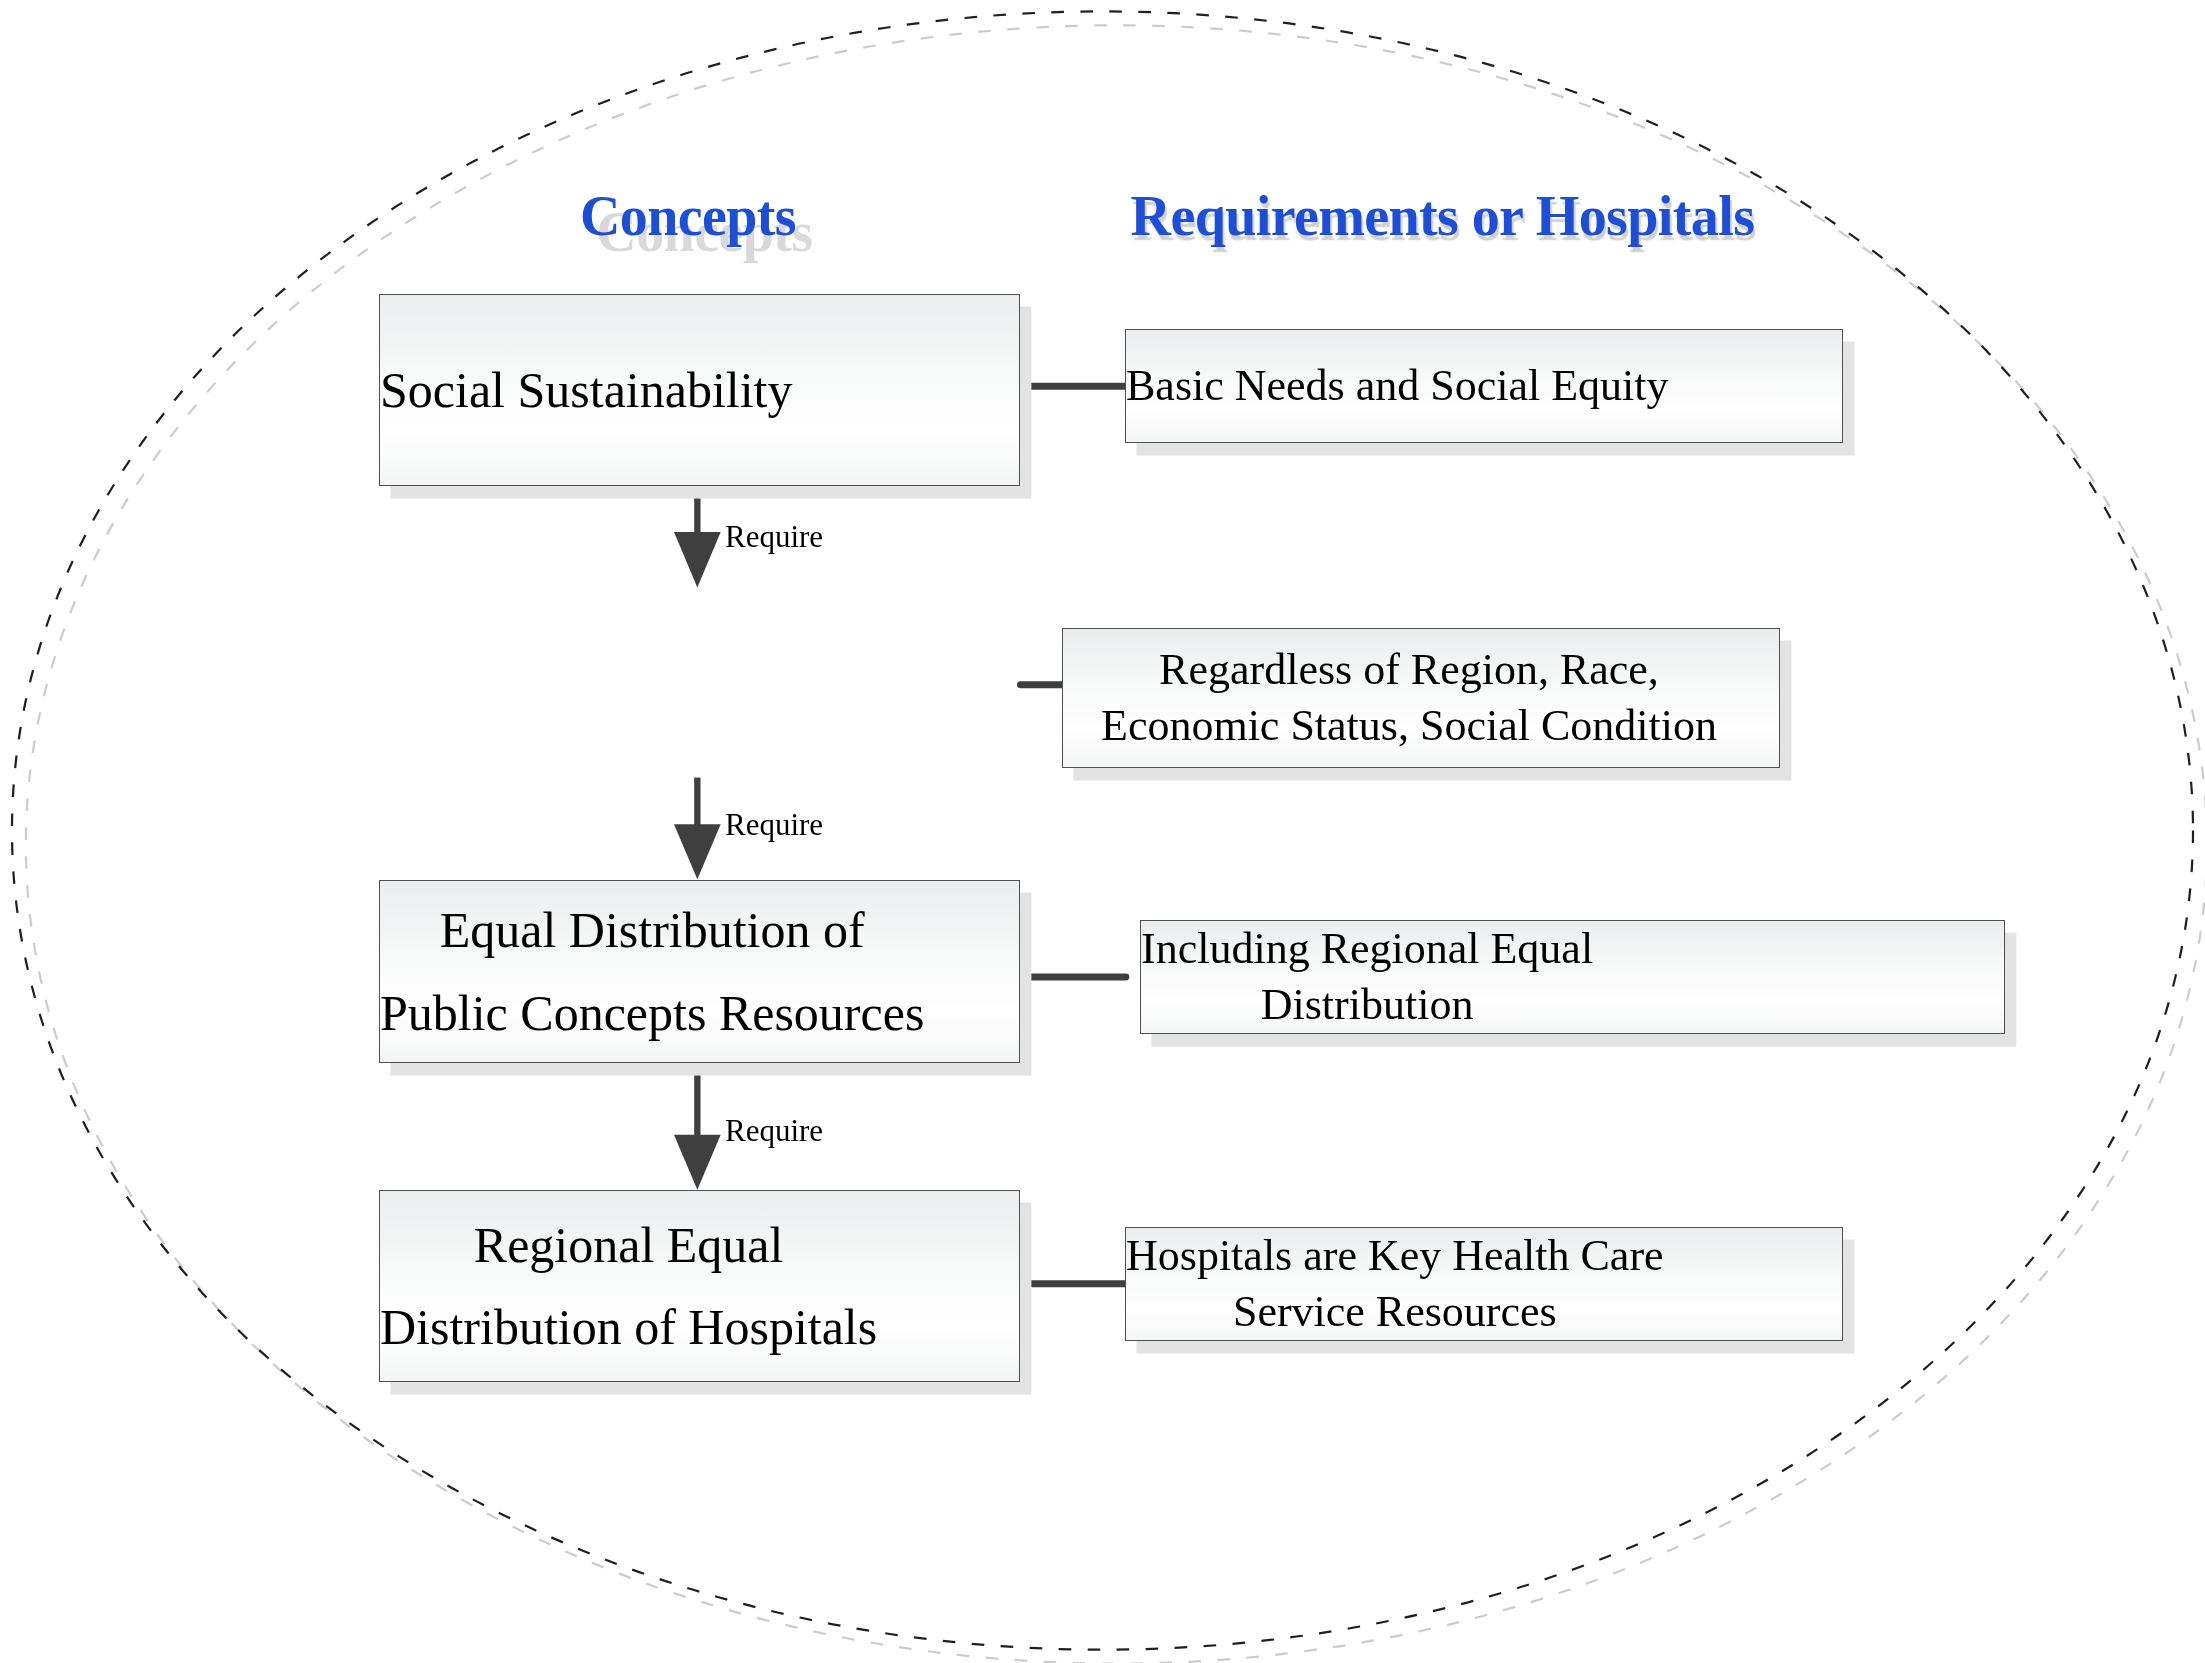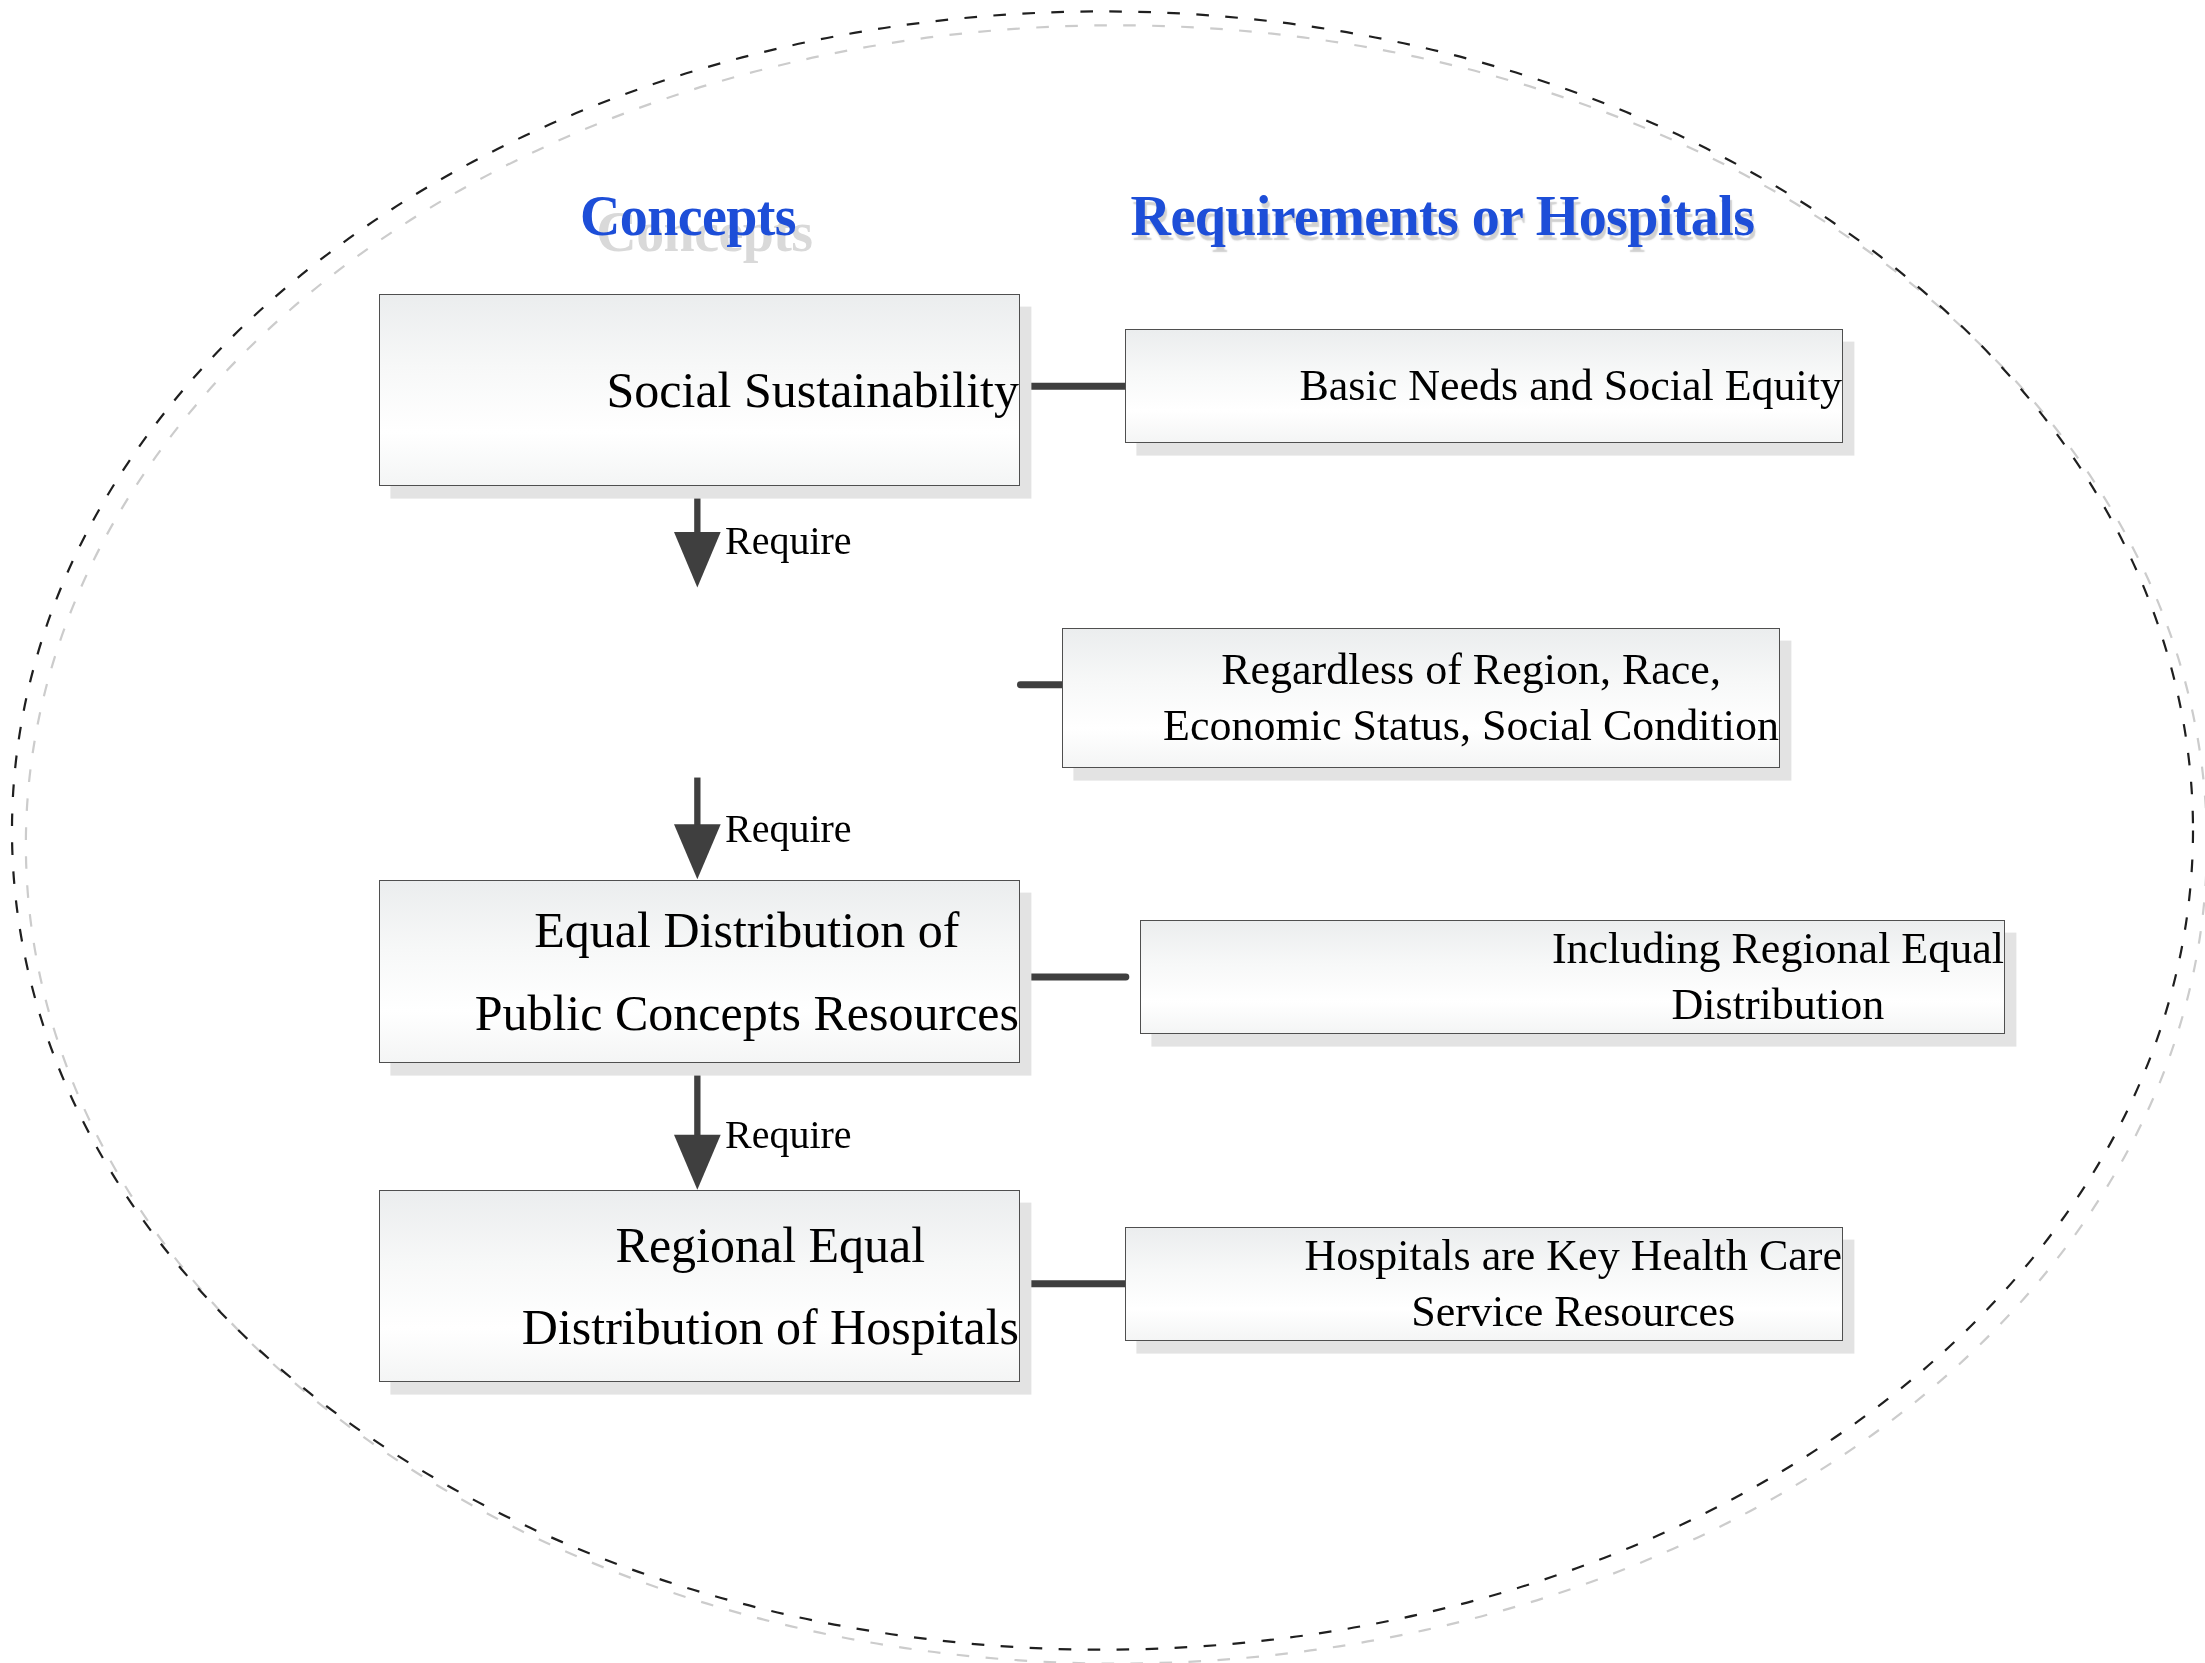--- a/index.html
+++ b/index.html
@@ -20,21 +20,21 @@
     color:#1d4ed8;
     letter-spacing:-0.6px;
   }
   .ghost-shadow { text-shadow:16.4px 16.4px 0.6px #d9d9d9; }
   .soft-shadow  { text-shadow:1.9px 5px 1.3px rgba(120,120,120,0.35); }
 
   .nodebox {
     position:absolute;
     display:flex;
     align-items:center;
-    justify-content:flex-end;
+    justify-content:flex-start;
     border:1.9px solid #4f4f4f;
     background:linear-gradient(180deg,#ebedee 0%,#f7f8f8 38%,#ffffff 72%,#f4f5f5 100%);
     box-shadow:11.4px 12.6px 0 0 #e3e3e3;
     box-sizing:border-box;
   }
   .nodebox .boxtext {
     white-space:pre-line;
     text-align:center;
     color:#000000;
   }
@@ -42,21 +42,21 @@
     font-size:50px;
     line-height:1.65;
   }
   .requirement .boxtext {
     font-size:44px;
     line-height:1.27;
   }
 
   .require-label {
     position:absolute;
-    font-size:40px;
+    font-size:31px;
     color:#000000;
     line-height:1;
   }
 </style>
 </head>
 <body>
 
 <div id="canvas">
 
   <svg id="diagram-svg" width="2205" height="1663" viewBox="0 0 3494 2635">

